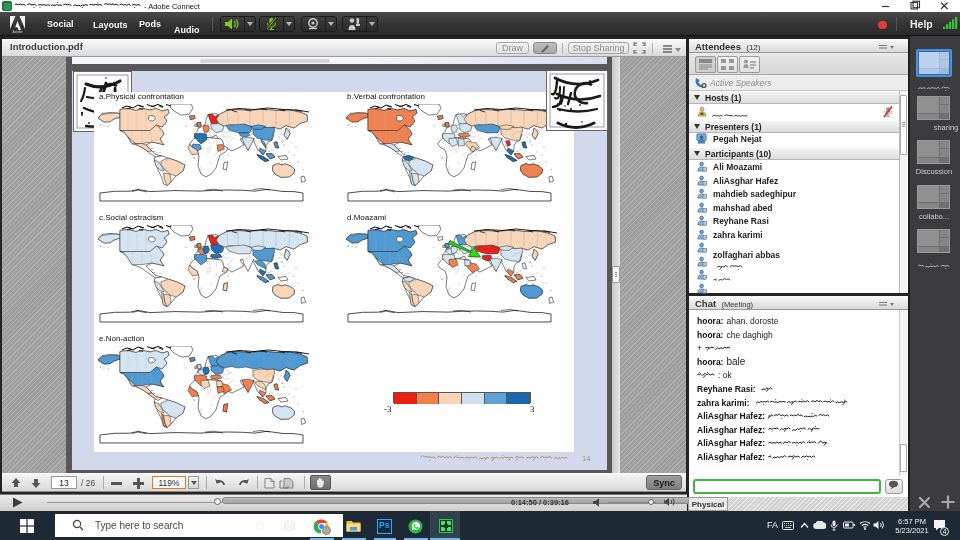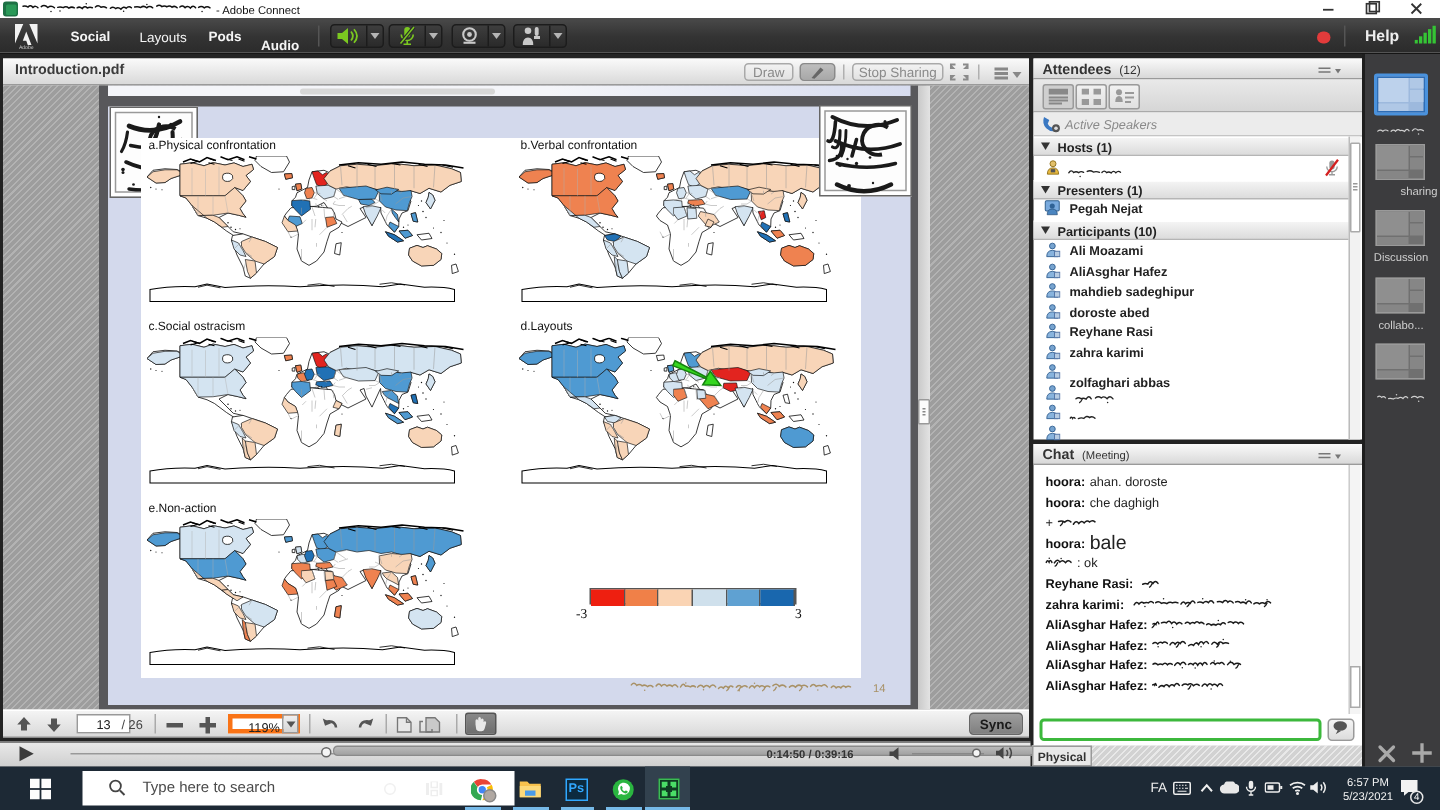--- a/index.html
+++ b/index.html
@@ -39,21 +39,21 @@
     <rect x="33" y="2.5" width="6.5" height="6.5" fill="none" stroke="#333" stroke-width="1.1"></rect>
     <rect x="35" y="1.2" width="6.5" height="6.5" fill="none" stroke="#333" stroke-width="1.1"></rect>
     <path d="M63,2.5 l6.5,6.5 m0,-6.5 l-6.5,6.5" stroke="#333" stroke-width="1.2"></path>
   </svg>
 <div class="abs" style="left:0px;top:12px;width:960px;height:24px;background:linear-gradient(#4a4a4a,#333 55%,#2b2b2b);border-bottom:1px solid #151515"></div>
 <svg class="abs" style="left:9px;top:15px" width="17" height="18" viewBox="0 0 17 18">
     <path d="M1,1 h5.5 L1,14 Z M16,1 h-5.5 L16,14 Z M8.5,6 L12,15 H9.5 L8.5,12.2 H6.2 Z" fill="#f2f2f2"></path>
     <text x="8.5" y="17.5" font-size="3.4" fill="#ccc" text-anchor="middle" font-family="Liberation Sans">Adobe</text>
   </svg>
 <div class="abs" style="left:47px;top:12px;height:24px;display:flex;align-items:center;color:#f5f5f5;font-size:9px;font-weight:bold">Social</div>
-<div class="abs" style="left:93px;top:12px;height:25px;display:flex;align-items:center;color:#f5f5f5;font-size:9px;font-weight:normal">Layouts</div>
+<div class="abs" style="left:93px;top:12px;height:25px;display:flex;align-items:center;color:#f5f5f5;font-size:9px;font-weight:bold">Layouts</div>
 <div class="abs" style="left:139px;top:12px;height:24px;display:flex;align-items:center;color:#f5f5f5;font-size:9px;font-weight:bold">Pods</div>
 <div class="abs" style="left:174px;top:12px;height:36px;display:flex;align-items:center;color:#f5f5f5;font-size:9px;font-weight:bold">Audio</div>
 <div class="abs" style="left:212px;top:17px;width:1px;height:14px;background:#555"></div>
 <div class="abs" style="left:220px;top:16px;width:36px;height:16px;background:linear-gradient(#3e3e3e,#2a2a2a);border:1px solid #1c1c1c;border-radius:3px"></div>
 <svg class="abs" style="left:224px;top:18px" width="15" height="12" viewBox="0 0 15 12">
     <path d="M1,4 h3 l4,-3.4 v10.8 l-4,-3.4 h-3 Z" fill="#7bc820"></path>
     <path d="M10,3 q2.5,3 0,6 M12,1.5 q4,4.5 0,9" stroke="#7bc820" stroke-width="1.2" fill="none"></path>
   </svg>
 <div class="abs" style="left:244px;top:17px;width:1px;height:14px;background:#1c1c1c"></div>
 <div class="abs tri" style="left:247px;top:22px;border-left:3px solid transparent;border-right:3px solid transparent;border-top:4px solid #b5b5b5"></div>
@@ -141,21 +141,21 @@
     <circle cx="40" cy="51" r="1.3" fill="#1a1a1a"></circle>
     <circle cx="23" cy="24" r="1.1" fill="#1a1a1a"></circle>
     <circle cx="41" cy="12" r="1.2" fill="#1a1a1a"></circle>
     <circle cx="42" cy="47" r="0.8" fill="#1a1a1a"></circle>
     <path d="M44,15 a11,10 0 1 0 -4,18" stroke="#1a1a1a" stroke-width="2.6" fill="none"></path>
   </svg>
 <div class="abs" style="left:94px;top:92px;width:480px;height:360px;background:#fff"></div>
 <div class="abs" style="left:99px;top:92px;font-size:8px;color:#111">a.Physical confrontation</div>
 <div class="abs" style="left:347px;top:92px;font-size:8px;color:#111">b.Verbal confrontation</div>
 <div class="abs" style="left:99px;top:213px;font-size:8px;color:#111">c.Social ostracism</div>
-<div class="abs" style="left:347px;top:213px;font-size:8px;color:#111">d.Layouts</div>
+<div class="abs" style="left:347px;top:213px;font-size:8px;color:#111">d.Moazami</div>
 <div class="abs" style="left:99px;top:334px;font-size:8px;color:#111">e.Non-action</div>
 <svg style="position:absolute;left:98px;top:104px" width="212" height="103" viewBox="0 0 212 103">
     <path d="M0,14 L4,9.5 12,8.5 20,9 22,10 22,5.5 30,4.5 38,6.5 44,4.4 52,6 58,4.6 64,7 70,5.5 71,9 66,13 69,17 64,23 58.5,21 64,26.5 66,30 62,35 64,38.5 66,40.8 61,39.5 54,38 48,41 54,47 57.5,50.5 64,52 60,54.5 53,50 45,44 40,41.5 34,39.7 30,33 26,28 22,26.5 22,13 16,15 12,17.7 6,18 Z" fill="#fff" stroke="#111" stroke-width="0.55"></path>
     <path d="M57,53 L64,51.9 70,54 79,57 87,61 85,67 78,72 73,78 69,81.5 65.5,80 64,74 60,66 56.3,56 Z" fill="#fff" stroke="#111" stroke-width="0.55"></path>
     <path d="M73,0 L93,0 95,4 91,10.5 83,11 76,7 72,3 Z" fill="#fff" stroke="#111" stroke-width="0.55"></path>
     <path d="M96.5,33 L97,29.5 99,27.5 100,24.5 104,22.5 107,21 108,16 110,10.5 118,9.5 123.6,12 122,10 129,6.5 140,5.5 152,6.5 165,5 178,6.5 192,6 203,8.5 209,11 209.5,17 202,19.5 196,24 188,21.5 182,25 176,23.2 172,26 176,30 174,36.4 170,38 168,42 167.8,47 165,50.8 160,46 158,42 156,38 155.7,34 150,46.4 146,39 144.7,34 142,35 146,41 140,44 134,47 128,44 122,38 120,34 118,31 113,33.5 108,33.8 104,33.2 100,33.5 Z" fill="#fff" stroke="#111" stroke-width="0.55"></path>
     <path d="M93,38 L96,34.5 103,34 110,33.6 117,34.3 123,34.8 125,38 126,42 130,44 128,47.5 122,51 120,57 118,64 113,70 108,72.9 103,70 100,62 101,52 99,46 94,43 91.6,40 Z" fill="#fff" stroke="#111" stroke-width="0.55"></path>
     <path d="M175,61.5 L180,59.6 184,61 187,59.8 193,62 196.5,65 196,69 191,72.9 183,73.3 177,70 174.4,66 Z" fill="#fff" stroke="#111" stroke-width="0.55"></path>
     <path d="M99,18.8 L102.5,18.4 103.2,22 100,23.2 Z" fill="#fff" stroke="#111" stroke-width="0.55"></path>
     <path d="M96.8,20.4 L98.6,20 98.6,22.4 96.8,22.4 Z" fill="#fff" stroke="#111" stroke-width="0.55"></path>
@@ -641,27 +641,27 @@
     <circle cx="19" cy="36" r="0.8" fill="#1a1a1a"></circle>
     <circle cx="25" cy="39" r="1.1" fill="#1a1a1a"></circle>
     <circle cx="44" cy="11" r="1.0" fill="#1a1a1a"></circle>
     <path d="M46,15 a11,10 0 1 0 -4,18" stroke="#1a1a1a" stroke-width="2.6" fill="none"></path>
   </svg>
 <div class="abs" style="left:2px;top:473px;width:684px;height:19px;background:linear-gradient(#f4f4f4,#d9d9d9);border-top:1px solid #fff;border-bottom:1px solid #8a8a8a"></div>
 <svg class="abs" style="left:10px;top:477px" width="36" height="12" viewBox="0 0 36 12">
     <path d="M6,1 l4.5,5 h-2.5 v4 h-4 v-4 h-2.5 Z" fill="#555"></path>
     <path d="M26,11 l4.5,-5 h-2.5 v-4 h-4 v4 h-2.5 Z" fill="#555"></path>
   </svg>
-<div class="abs" style="left:51px;top:476px;width:36px;height:13px;background:#fff;border:1px solid #999;font-size:8.5px;color:#222;text-align:center;line-height:12px">13</div>
+<div class="abs" style="left:51px;top:476px;width:26px;height:13px;background:#fff;border:1px solid #999;font-size:8.5px;color:#222;text-align:center;line-height:12px">13</div>
 <div class="abs" style="left:81px;top:478px;font-size:8.5px;color:#444">/ 26</div>
 <div class="abs" style="left:103px;top:476px;width:1px;height:13px;background:#aaa"></div>
 <div class="abs" style="left:111px;top:482px;width:11px;height:2.5px;background:#555"></div>
 <div class="abs" style="left:133px;top:482px;width:11px;height:2.5px;background:#555"></div>
 <div class="abs" style="left:137.2px;top:477.8px;width:2.5px;height:11px;background:#555"></div>
-<div class="abs" style="left:152px;top:476px;width:48px;height:13px;background:#fff;border:3px solid #f97316;font-size:8.5px;color:#222;text-align:center;line-height:12px">119%</div>
+<div class="abs" style="left:152px;top:476px;width:34px;height:13px;background:#fff;border:1px solid #f97316;font-size:8.5px;color:#222;text-align:center;line-height:12px">119%</div>
 <div class="abs" style="left:188px;top:476px;width:11px;height:13px;background:linear-gradient(#f0f0f0,#d5d5d5);border:1px solid #999"></div>
 <div class="abs tri" style="left:190.5px;top:481px;border-left:3px solid transparent;border-right:3px solid transparent;border-top:4px solid #555"></div>
 <div class="abs" style="left:206px;top:476px;width:1px;height:13px;background:#aaa"></div>
 <svg class="abs" style="left:214px;top:477px" width="36" height="12" viewBox="0 0 36 12">
     <path d="M10,8 a4.5,4.5 0 0 0 -7.5,-3" stroke="#555" stroke-width="1.7" fill="none"></path>
     <path d="M1.2,2 l1.5,4.8 4.5,-1.8 Z" fill="#555"></path>
     <path d="M26,8 a4.5,4.5 0 0 1 7.5,-3" stroke="#555" stroke-width="1.7" fill="none"></path>
     <path d="M34.8,2 l-1.5,4.8 -4.5,-1.8 Z" fill="#555"></path>
   </svg>
 <div class="abs" style="left:257px;top:476px;width:1px;height:13px;background:#aaa"></div>
@@ -774,21 +774,21 @@
     <circle cx="5.5" cy="3" r="2.3" fill="#76a3cf" stroke="#2d5c8f" stroke-width="0.7"></circle>
     <path d="M1,11.5 q0,-5 4.5,-5 q4.5,0 4.5,5 Z" fill="#88b3dd" stroke="#2d5c8f" stroke-width="0.7"></path>
     <rect x="7.2" y="7.2" width="4.3" height="4.3" fill="#b8cce2" stroke="#5577a8" stroke-width="0.8"></rect>
   </svg>
 <div class="abs" style="left:713px;top:189.0px;font-size:8.5px;font-weight:bold;color:#222">mahdieb sadeghipur</div>
 <svg class="abs" style="left:697px;top:201.5px" width="10" height="11" viewBox="0 0 12 12">
     <circle cx="5.5" cy="3" r="2.3" fill="#76a3cf" stroke="#2d5c8f" stroke-width="0.7"></circle>
     <path d="M1,11.5 q0,-5 4.5,-5 q4.5,0 4.5,5 Z" fill="#88b3dd" stroke="#2d5c8f" stroke-width="0.7"></path>
     <rect x="7.2" y="7.2" width="4.3" height="4.3" fill="#b8cce2" stroke="#5577a8" stroke-width="0.8"></rect>
   </svg>
-<div class="abs" style="left:713px;top:202.5px;font-size:8.5px;font-weight:bold;color:#222">doroste abed</div>
+<div class="abs" style="left:713px;top:202.5px;font-size:8.5px;font-weight:bold;color:#222">mahshad abed</div>
 <svg class="abs" style="left:697px;top:215.0px" width="10" height="11" viewBox="0 0 12 12">
     <circle cx="5.5" cy="3" r="2.3" fill="#76a3cf" stroke="#2d5c8f" stroke-width="0.7"></circle>
     <path d="M1,11.5 q0,-5 4.5,-5 q4.5,0 4.5,5 Z" fill="#88b3dd" stroke="#2d5c8f" stroke-width="0.7"></path>
     <rect x="7.2" y="7.2" width="4.3" height="4.3" fill="#b8cce2" stroke="#5577a8" stroke-width="0.8"></rect>
   </svg>
 <div class="abs" style="left:713px;top:216.0px;font-size:8.5px;font-weight:bold;color:#222">Reyhane Rasi</div>
 <svg class="abs" style="left:697px;top:228.5px" width="10" height="11" viewBox="0 0 12 12">
     <circle cx="5.5" cy="3" r="2.3" fill="#76a3cf" stroke="#2d5c8f" stroke-width="0.7"></circle>
     <path d="M1,11.5 q0,-5 4.5,-5 q4.5,0 4.5,5 Z" fill="#88b3dd" stroke="#2d5c8f" stroke-width="0.7"></path>
     <rect x="7.2" y="7.2" width="4.3" height="4.3" fill="#b8cce2" stroke="#5577a8" stroke-width="0.8"></rect>
@@ -844,21 +844,21 @@
 <div class="abs" style="left:697px;top:343.2px;display:flex;align-items:center;gap:3px;height:10px">
     <span style="font-size:8.5px;color:#222">+</span> 
     <svg width="26" height="9" viewBox="0 0 26 9" style="overflow:visible">
       <path d="M25.0,3.9 q-1.8,-1.6 -3.6,0.1 q-1.8,-1.7 -3.6,0.6 q-1.8,-2.0 -3.6,0.4 q-1.8,-2.6 -3.6,0.5" fill="none" stroke="#1a1a1a" stroke-width="1.0" stroke-linecap="round"></path>
       <path d="M8.9,3.9 q-2.0,-2.0 -4.1,0.2 q-2.0,-1.4 -4.1,-0.4" fill="none" stroke="#1a1a1a" stroke-width="1.0" stroke-linecap="round"></path>
       <path d="M3.8,3.9 q-1,2.4 -2.2,2.7" fill="none" stroke="#1a1a1a" stroke-width="0.9"></path>
     </svg>
   </div>
 <div class="abs" style="left:697px;top:356.8px;display:flex;align-items:center;gap:3px;height:10px">
     <span style="font-size:8.5px;font-weight:bold;color:#111">hoora:</span>
-    <span style="font-size:13px;color:#222">bale</span>
+    <span style="font-size:10px;color:#222">bale</span>
   </div>
 <div class="abs" style="left:697px;top:370.4px;display:flex;align-items:center;gap:3px;height:10px">
     <svg width="18" height="9" viewBox="0 0 18 9" style="overflow:visible">
       <path d="M17.0,3.9 q-1.8,-2.1 -3.7,0.2 q-1.8,-2.4 -3.7,-0.4 q-1.8,-2.7 -3.7,0.6" fill="none" stroke="#1a1a1a" stroke-width="1.0" stroke-linecap="round"></path>
       <circle cx="10.4" cy="1.4" r="0.5" fill="#1a1a1a"></circle>
       <path d="M8.3,3.9 q-1,2.4 -2.2,2.7" fill="none" stroke="#1a1a1a" stroke-width="0.9"></path>
       <path d="M4.3,3.9 q-1.0,-2.5 -1.9,-0.1 q-1.0,-2.0 -1.9,0.1" fill="none" stroke="#1a1a1a" stroke-width="1.0" stroke-linecap="round"></path>
       <circle cx="2.5" cy="1.2" r="0.5" fill="#1a1a1a"></circle>
     </svg>
     <span style="font-size:8.5px;color:#222">: ok</span>

